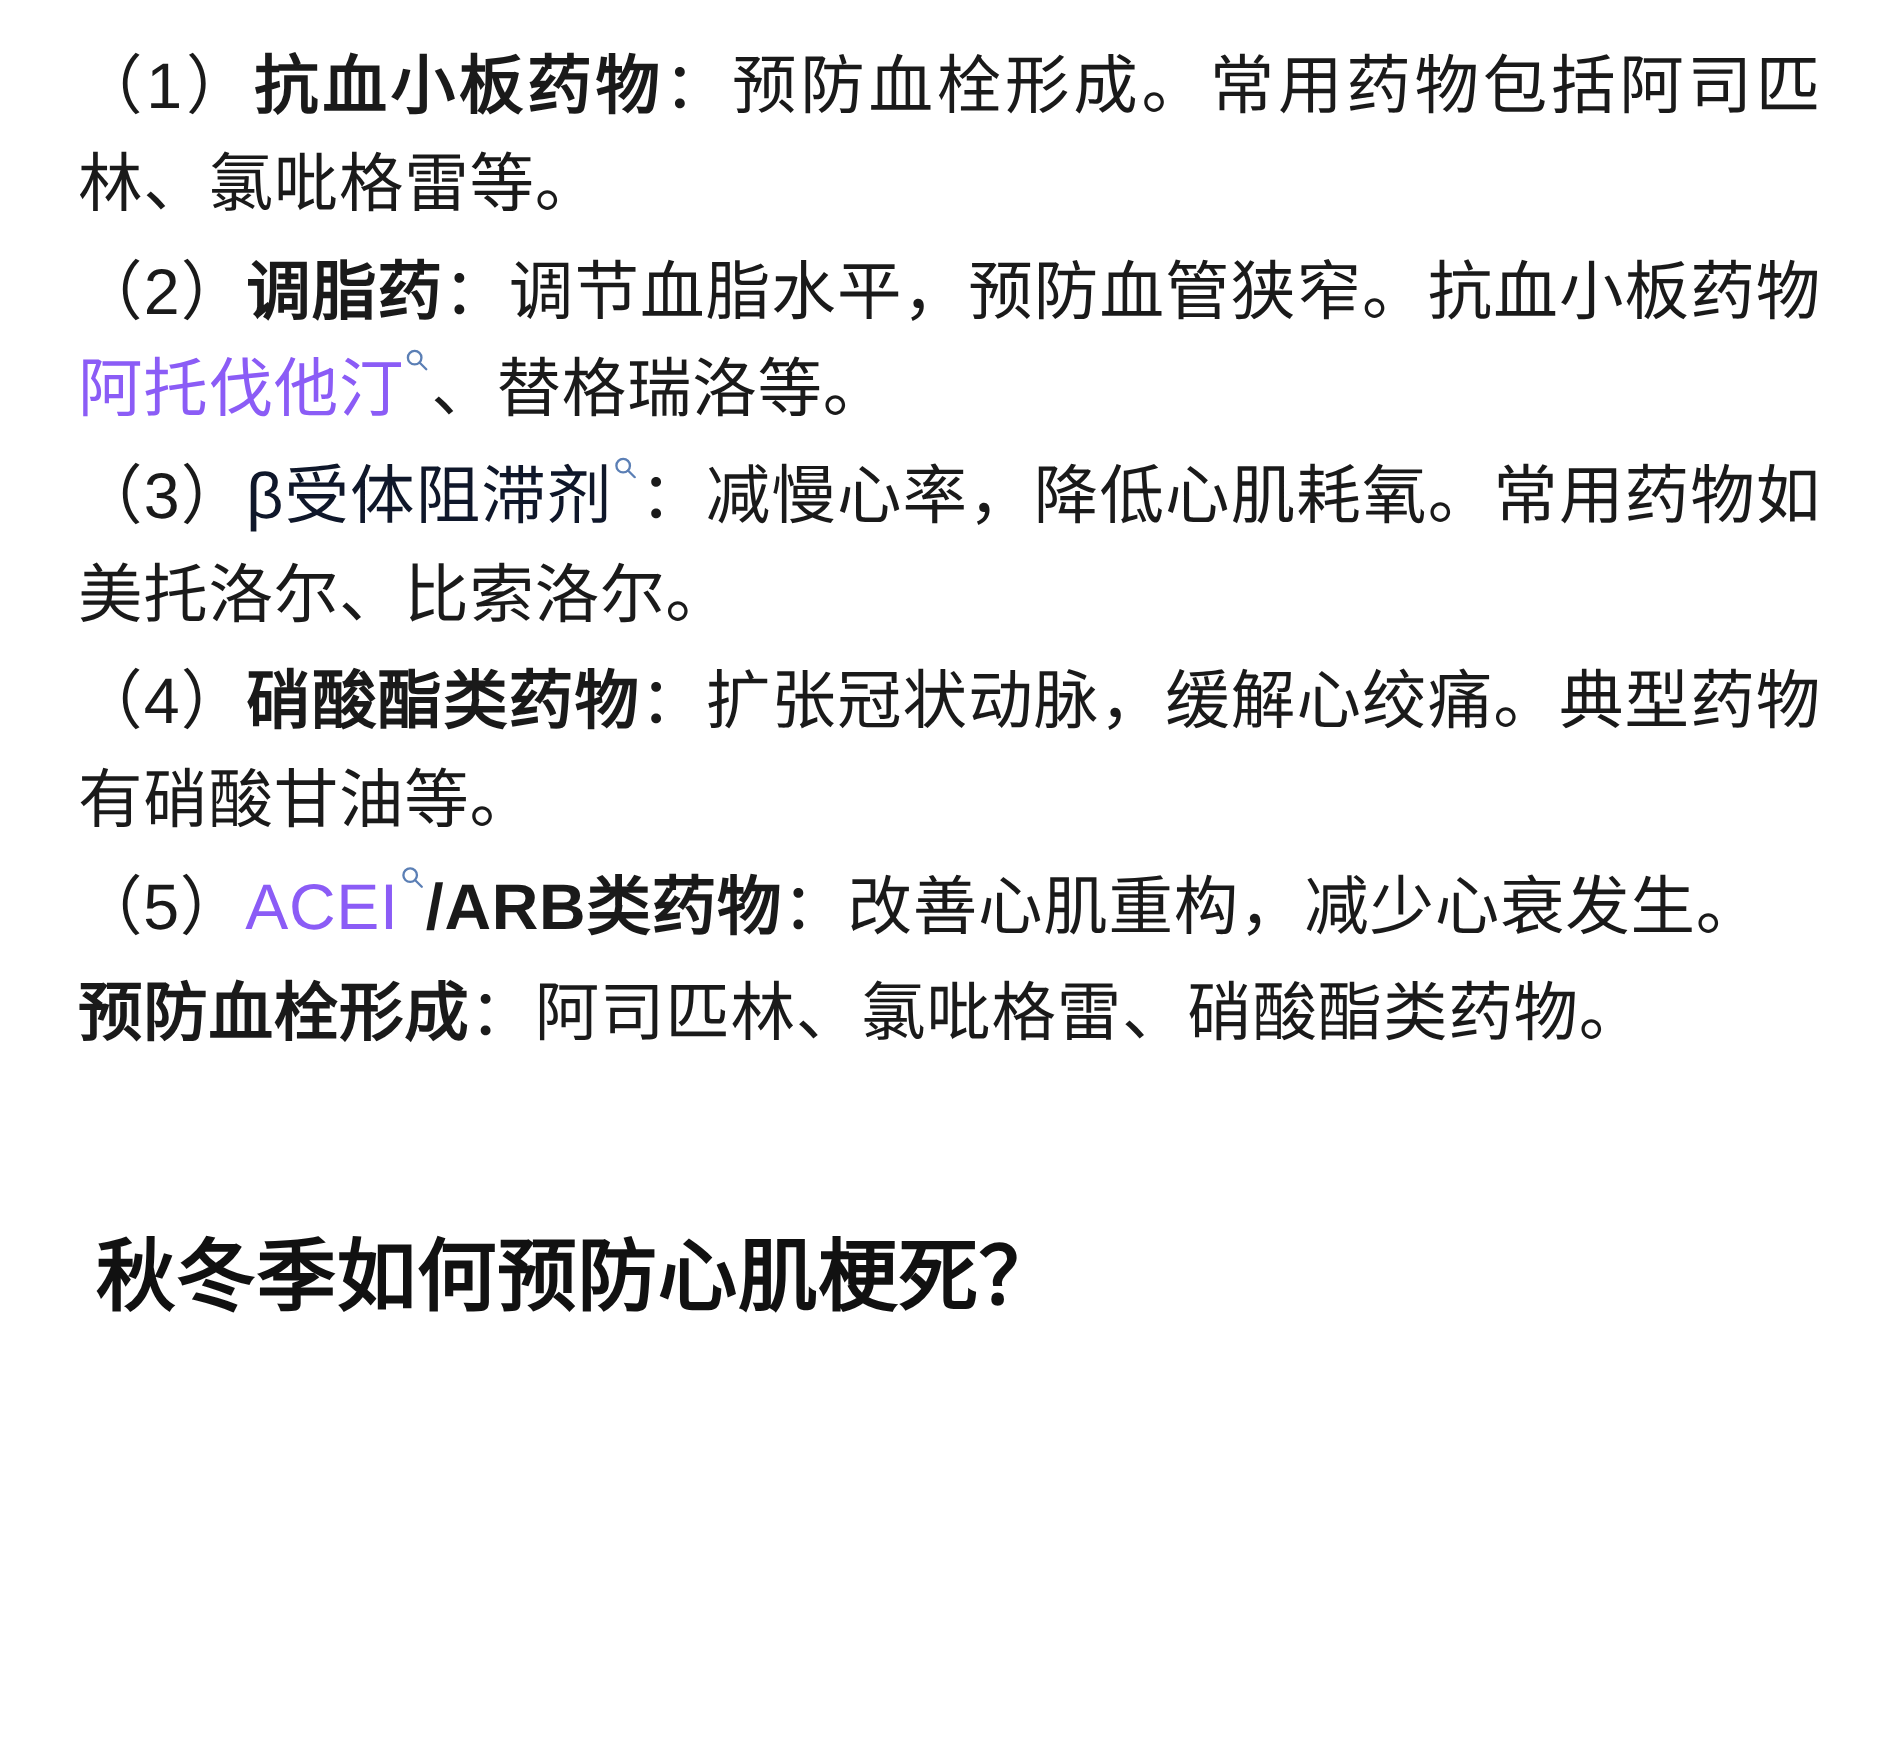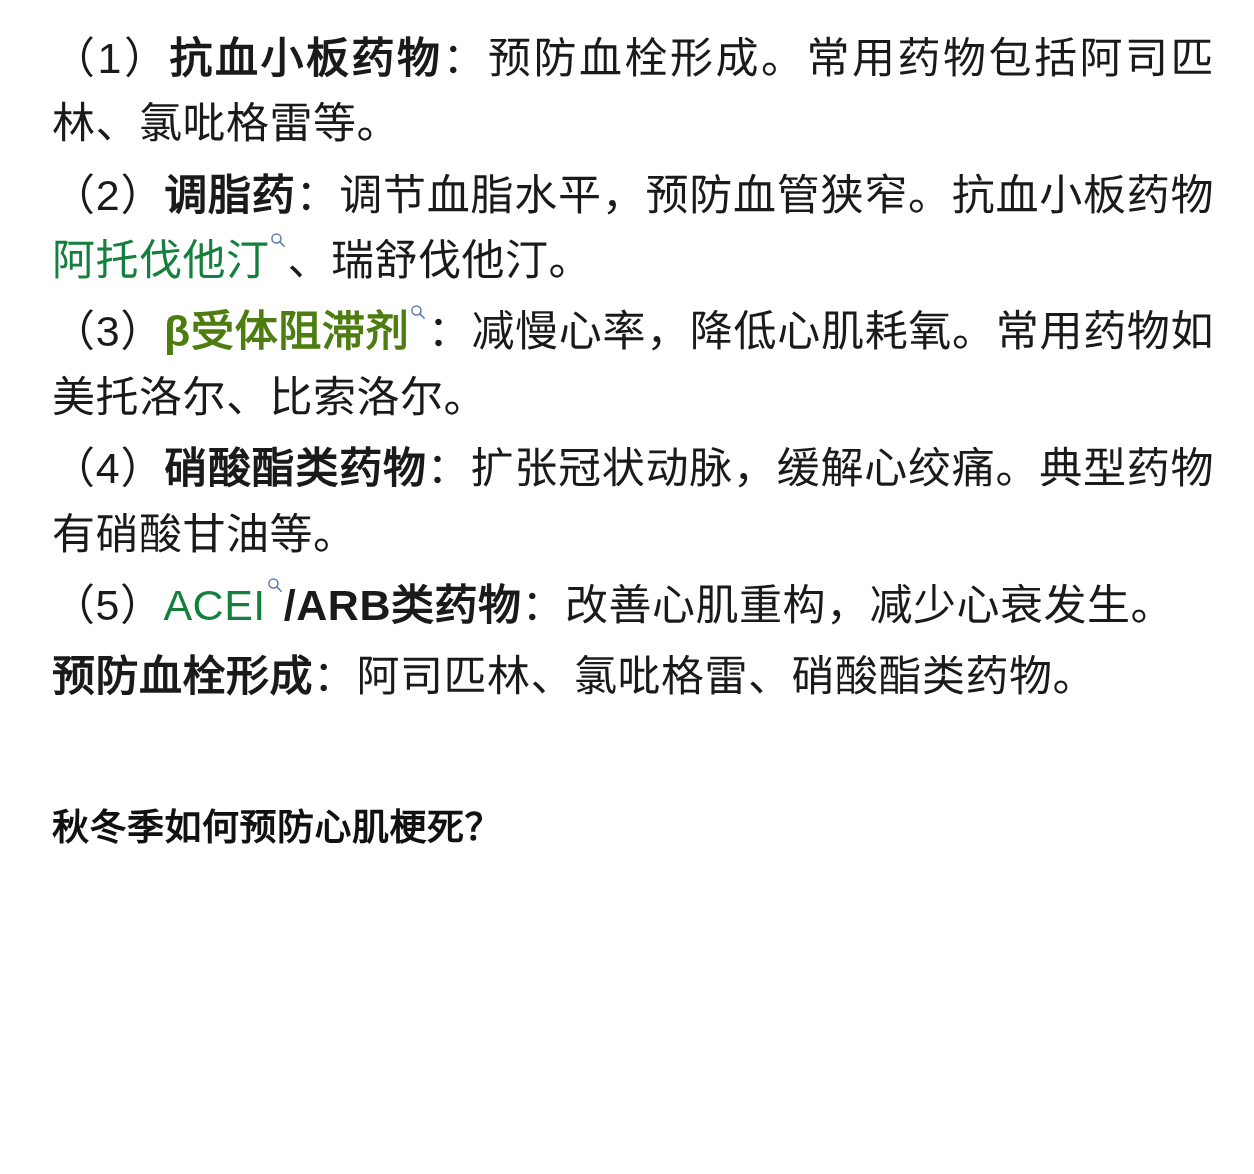--- a/index.html
+++ b/index.html
@@ -30,67 +30,67 @@
     text-justify: inter-ideograph;
     color: #1a1a1a;
   }
   .lead {
     font-weight: bold;
   }
   .num {
     font-weight: normal;
   }
   .kw {
-    color: #4d7c0f;
-    font-weight: bold;
+    color: #0f172a;
+    font-weight: normal;
   }
   .kw-plain {
-    color: #15803d;
+    color: #8b5cf6;
     font-weight: normal;
   }
   .search-mark {
     display: inline-block;
     position: relative;
     width: 0.42em;
     height: 1em;
     vertical-align: top;
   }
   .search-mark svg {
     position: absolute;
     top: 0.10em;
     left: 0.02em;
     width: 0.36em;
     height: 0.36em;
   }
   .spacer {
     height: 84px;
   }
   .heading {
-    font-size: 37px;
+    font-size: 53px;
     line-height: 1.5;
     font-weight: bold;
     letter-spacing: 0.5px;
-    margin: 0;
+    margin: 12px;
     color: #111111;
   }
 </style>
 </head>
 <body>
 
 <div class="page">
 
   <p class="para">
     <span class="num">（1）</span><span class="lead">抗血小板药物</span><span>：</span><span>预防血栓形成。常用药物包括阿司匹林、氯吡格雷等。</span>
   </p>
 
   <p class="para">
     <span class="num">（2）</span><span class="lead">调脂药</span><span>：</span><span>调节血脂水平，预防血管狭窄。抗血小板药物</span><span class="kw-plain">阿托伐他汀</span><span class="search-mark"><svg viewBox="0 0 24 24" fill="none" stroke="#5b7fb5" stroke-width="2.4">
           <circle cx="10" cy="10" r="7"></circle>
           <line x1="15" y1="15" x2="22" y2="22" stroke-linecap="round"></line>
-        </svg></span><span>、瑞舒伐他汀。</span>
+        </svg></span><span>、替格瑞洛等。</span>
   </p>
 
   <p class="para">
     <span class="num">（3）</span><span class="kw">β受体阻滞剂</span><span class="search-mark"><svg viewBox="0 0 24 24" fill="none" stroke="#5b7fb5" stroke-width="2.4">
           <circle cx="10" cy="10" r="7"></circle>
           <line x1="15" y1="15" x2="22" y2="22" stroke-linecap="round"></line>
         </svg></span><span>：</span><span>减慢心率，降低心肌耗氧。常用药物如美托洛尔、比索洛尔。</span>
   </p>
 
   <p class="para">

